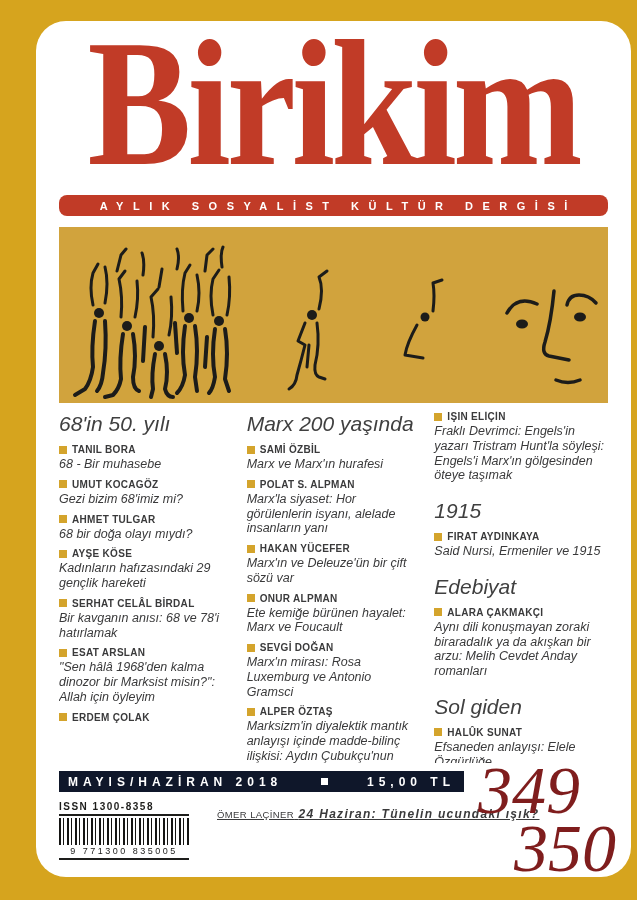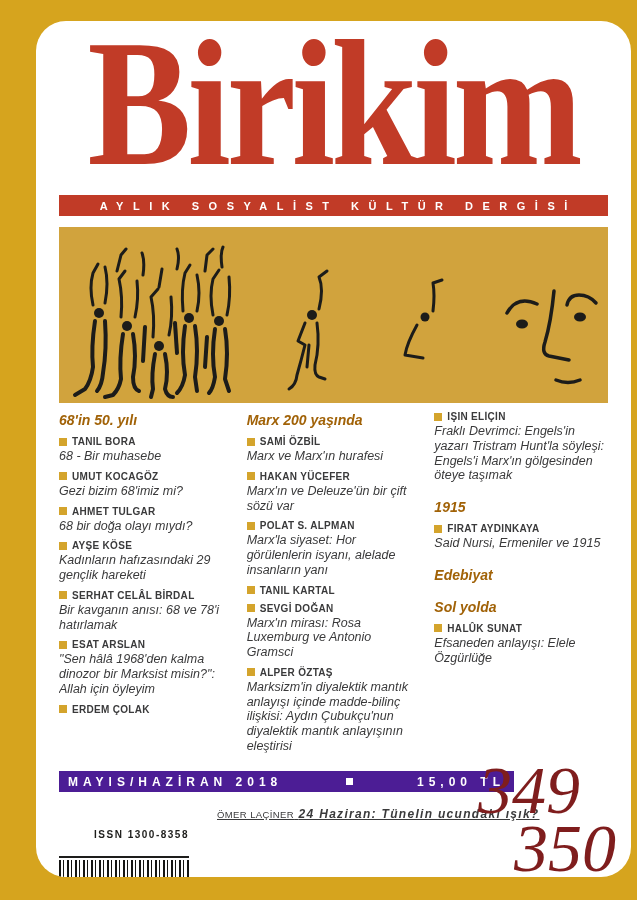--- a/index.html
+++ b/index.html
@@ -10,51 +10,51 @@
           background:#ffffff; border-radius:30px; padding:10px 23px 0; overflow:hidden; }
 
   
   .logo { height:150px; display:flex; align-items:center; justify-content:center; overflow:visible; }
   .logo span { font-family:"Liberation Serif", serif; font-weight:bold; font-size:150px;
                line-height:1; color:#C13B27; letter-spacing:-4px;
                transform:scale(1.04,1.2); transform-origin:center 60%; white-space:nowrap; }
   .tagline-bar { margin-top:14px; height:21px; background:#C13B27; color:#fff;
                  display:flex; align-items:center; justify-content:center;
                  font-weight:bold; font-size:11px; letter-spacing:9.5px; text-indent:9.5px;
-                 white-space:nowrap; overflow:hidden; }
+                 white-space:nowrap; overflow:hidden;border-radius:8px; }
 
   
   .panel { margin-top:11px; height:176px; background:#D1A33D; }
   .panel svg { display:block; width:100%; height:100%; }
 
   
   .toc { margin-top:8px; display:flex; gap:14px; height:352px; overflow:hidden; }
   .toc-col { flex:1; min-width:0; }
-  .section-heading { color:#a16207; font-style:italic; font-weight:bold; font-size:14px;
+  .section-heading { color:#404040; font-style:italic; font-weight:normal; font-size:21px;
                      margin:1px 0 8px; }
   .section-heading:not(:first-child) { margin-top:16px; }
   .toc-item { margin-bottom:7px; }
   .author { display:flex; align-items:center; gap:5px; font-weight:bold; font-size:10px;
             letter-spacing:0.3px; color:#3a3a3b; }
   .bullet { width:8px; height:8px; background:#D4A42C; flex:0 0 auto; }
   .title { font-style:italic; font-size:12.5px; line-height:1.18; color:#3a3a3b; margin-top:2px; }
 
   
   .footer { position:relative; margin-top:8px; }
-  .issue-bar { width:455px; height:21px; background:#4c1d95; color:#fff;
+  .issue-bar { width:405px; height:21px; background:#0f172a; color:#fff;
                display:flex; align-items:center; justify-content:space-between;
                padding:0 9px; font-weight:bold; font-size:12px; letter-spacing:5px;
                white-space:nowrap; overflow:hidden; }
   .sq-sep { width:7px; height:7px; background:#fff; flex:0 0 auto; }
   .gecen { width:455px; color:#C13B27; font-weight:bold; font-size:13px;
            letter-spacing:11px; word-spacing:12px; margin-top:6px; white-space:nowrap; overflow:hidden; }
   .footer-bottom { display:flex; align-items:flex-start; margin-top:9px; }
   .issn-block { width:130px; }
   .issn-text { font-weight:bold; font-size:10px; letter-spacing:1.5px; color:#1d1d1b;
-               text-align:right; border-bottom:2px solid #1d1d1b; padding-bottom:16px;margin-top:28px; }
+               text-align:left; border-bottom:2px solid #1d1d1b; padding-bottom:2px; }
   .barcode { height:27px; margin-top:2px;
              background:repeating-linear-gradient(90deg,#151513 0 2px,#fff 2px 4px,
                         #151513 4px 5px,#fff 5px 8px,#151513 8px 10px,#fff 10px 12px,
                         #151513 12px 13px,#fff 13px 16px); }
   .barcode-number { font-size:9px; letter-spacing:2.5px; color:#1d1d1b; text-align:center;
                     margin-top:1px; border-bottom:2px solid #1d1d1b; padding-bottom:2px; }
   .editor-note { margin-left:28px; margin-top:3px; white-space:nowrap; color:#3a3a3b;text-decoration:underline; }
   .editor-author { font-size:9.5px; letter-spacing:0.4px; }
   .editor-title { font-style:italic; font-weight:600; font-size:12px; letter-spacing:1.3px; }
   .issue-numbers { position:absolute; right:-8px; top:-8px; color:#7f1d1d;
@@ -198,36 +198,37 @@
           <div class="toc-item">
             <div class="author">
               <span class="bullet"></span>
               <span>SAMİ ÖZBİL</span>
             </div>
             <div class="title">Marx ve Marx'ın hurafesi</div>
           </div>
           <div class="toc-item">
             <div class="author">
               <span class="bullet"></span>
+              <span>POLAT S. ALPMAN</span>
+            </div>
+            <div class="title">Marx'la siyaset: Hor görülenlerin isyanı, alelade insanların yanı</div>
+          </div>
+          <div class="toc-item">
+            <div class="author">
+              <span class="bullet"></span>
               <span>HAKAN YÜCEFER</span>
             </div>
             <div class="title">Marx'ın ve Deleuze'ün bir çift sözü var</div>
           </div>
           <div class="toc-item">
             <div class="author">
               <span class="bullet"></span>
-              <span>POLAT S. ALPMAN</span>
-            </div>
-            <div class="title">Marx'la siyaset: Hor görülenlerin isyanı, alelade insanların yanı</div>
-          </div>
-          <div class="toc-item">
-            <div class="author">
-              <span class="bullet"></span>
-              <span>TANIL KARTAL</span>
-            </div>
+              <span>ONUR ALPMAN</span>
+            </div>
+            <div class="title">Ete kemiğe bürünen hayalet: Marx ve Foucault</div>
           </div>
           <div class="toc-item">
             <div class="author">
               <span class="bullet"></span>
               <span>SEVGİ DOĞAN</span>
             </div>
             <div class="title">Marx'ın mirası: Rosa Luxemburg ve Antonio Gramsci</div>
           </div>
           <div class="toc-item">
             <div class="author">
@@ -247,21 +248,28 @@
           </div>
           <div class="section-heading">1915</div>
           <div class="toc-item">
             <div class="author">
               <span class="bullet"></span>
               <span>FIRAT AYDINKAYA</span>
             </div>
             <div class="title">Said Nursi, Ermeniler ve 1915</div>
           </div>
           <div class="section-heading">Edebiyat</div>
-          <div class="section-heading">Sol yolda</div>
+          <div class="toc-item">
+            <div class="author">
+              <span class="bullet"></span>
+              <span>ALARA ÇAKMAKÇI</span>
+            </div>
+            <div class="title">Aynı dili konuşmayan zoraki biraradalık ya da akışkan bir arzu: Melih Cevdet Anday romanları</div>
+          </div>
+          <div class="section-heading">Sol giden</div>
           <div class="toc-item">
             <div class="author">
               <span class="bullet"></span>
               <span>HALÛK SUNAT</span>
             </div>
             <div class="title">Efsaneden anlayışı: Elele Özgürlüğe</div>
           </div>
         </div>
       </div>
 

